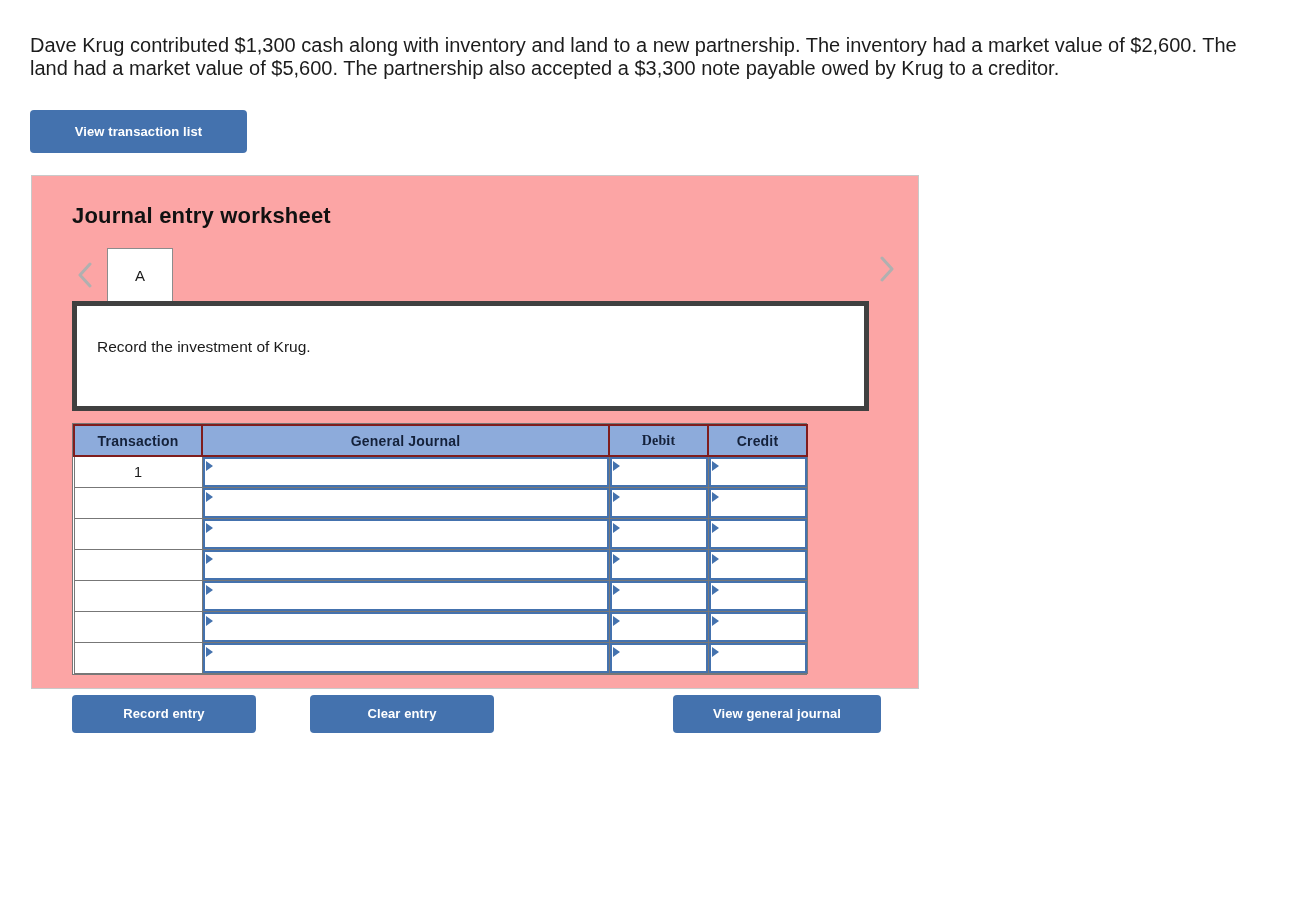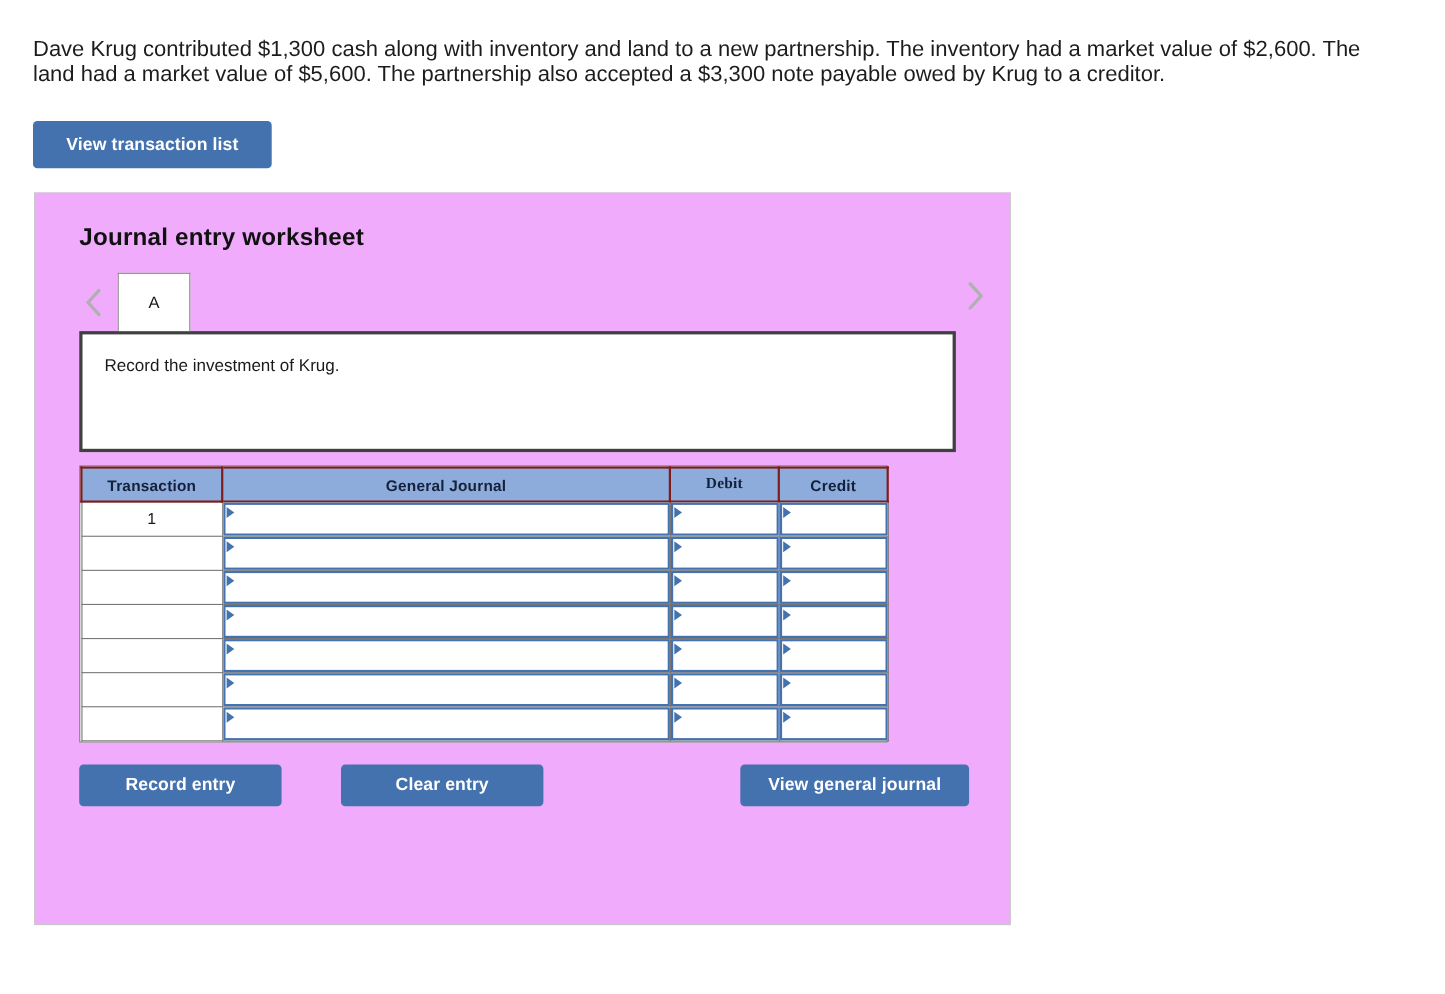--- a/index.html
+++ b/index.html
@@ -36,40 +36,40 @@
   .top-btn-wrap {
     padding: 30px 0 0 30px;
   }
   .btn {
     display: inline-block;
     background: #4472ae;
     color: #ffffff;
     border: none;
     border-radius: 4px;
     font-family: "Liberation Sans", sans-serif;
-    font-size: 16px;
+    font-size: 13px;
     font-weight: bold;
     letter-spacing: .1px;
     text-align: center;
     cursor: pointer;
     padding: 0;
     line-height: 1;
   }
   .btn-view-tx {
     width: 217px;
     height: 43px;
     line-height: 43px;
   }
 
   
   .panel {
     margin: 22px 0 0 31px;
     width: 888px;
-    height: 666px;
-    background: #f0abfc;
+    height: 514px;
+    background: #fca5a5;
     border: 1px solid #c9c9c9;
     box-sizing: border-box;
     position: relative;
   }
   .panel-title {
     margin: 0;
     padding: 27px 0 0 40px;
     font-size: 22px;
     font-weight: bold;
     letter-spacing: .2px;
@@ -116,25 +116,25 @@
     cursor: pointer;
     margin-left: 9px;
   }
 
   
   .descbox {
     margin: 0 0 0 40px;
     width: 797px;
     height: 110px;
     background: #ffffff;
-    border: 3px solid #404040;
+    border: 5px solid #404040;
     box-sizing: border-box;
     font-size: 15.5px;
     color: #1a1a1a;
-    padding: 20px 0 0 20px;
+    padding: 32px 0 0 20px;
   }
 
   
   .note {
     margin: 13px 0 0 40px;
     font-size: 13px;
     color: #a52a2a;
     letter-spacing: .1px;
   }
 

